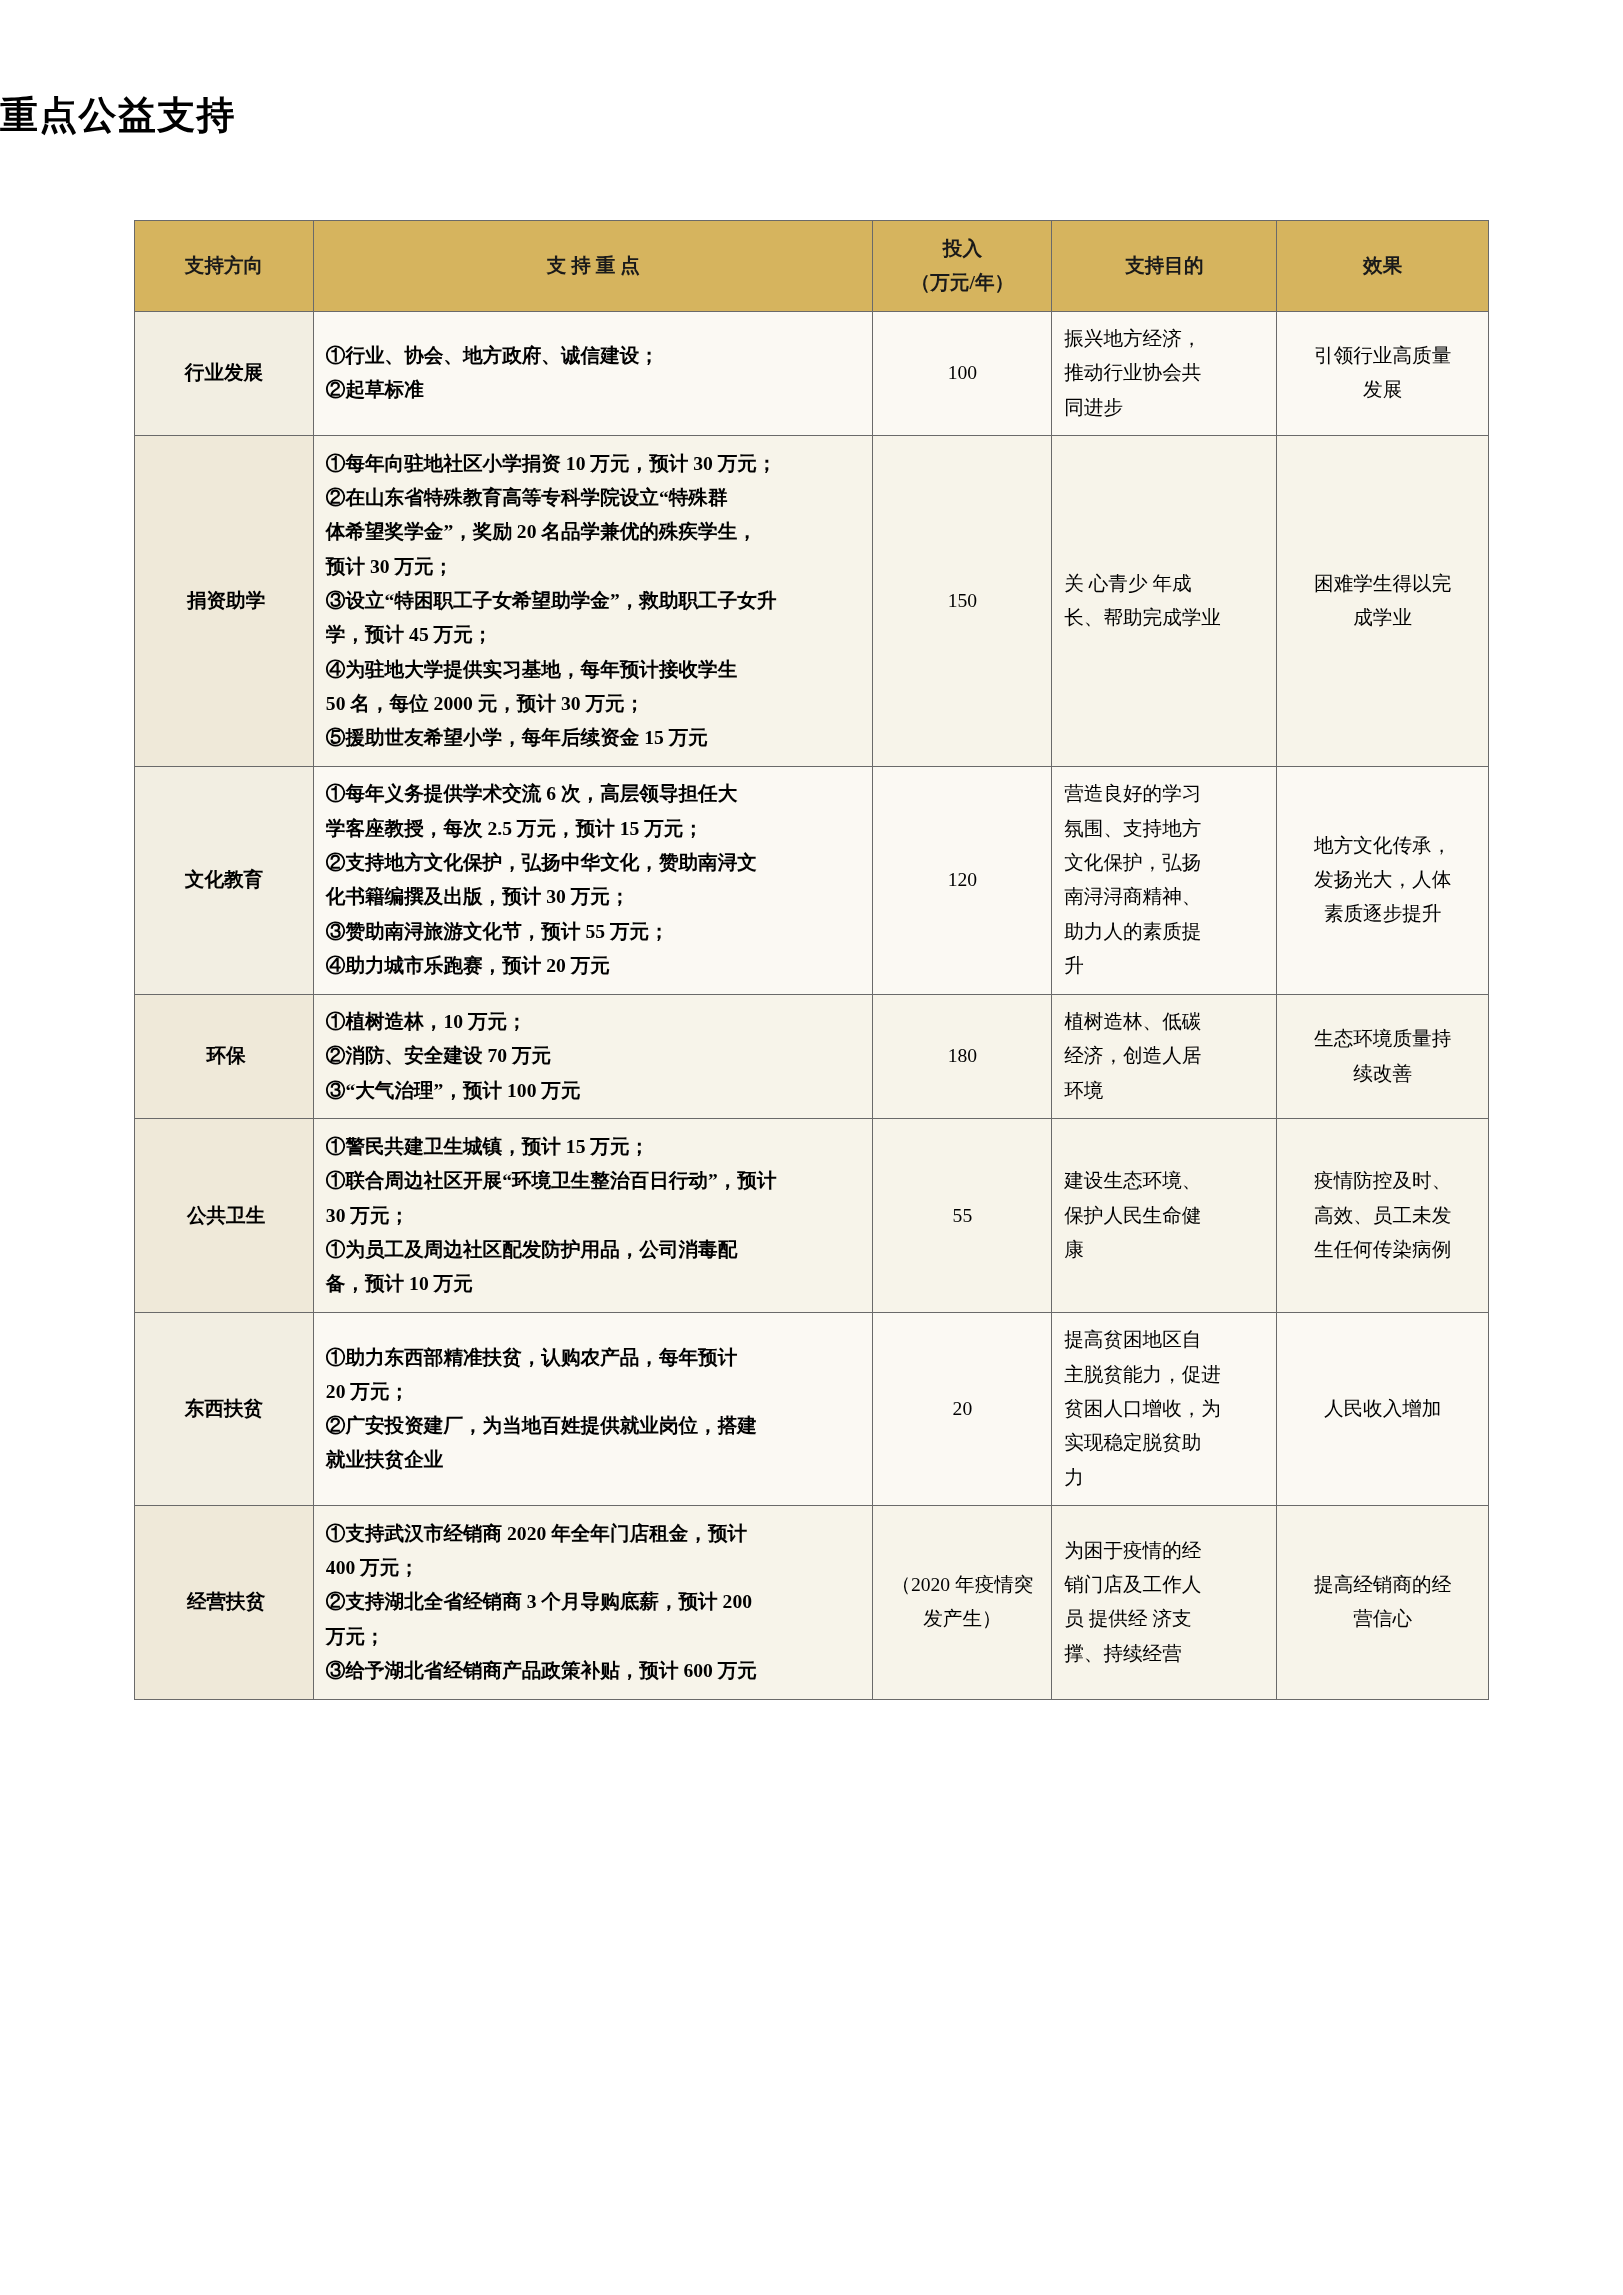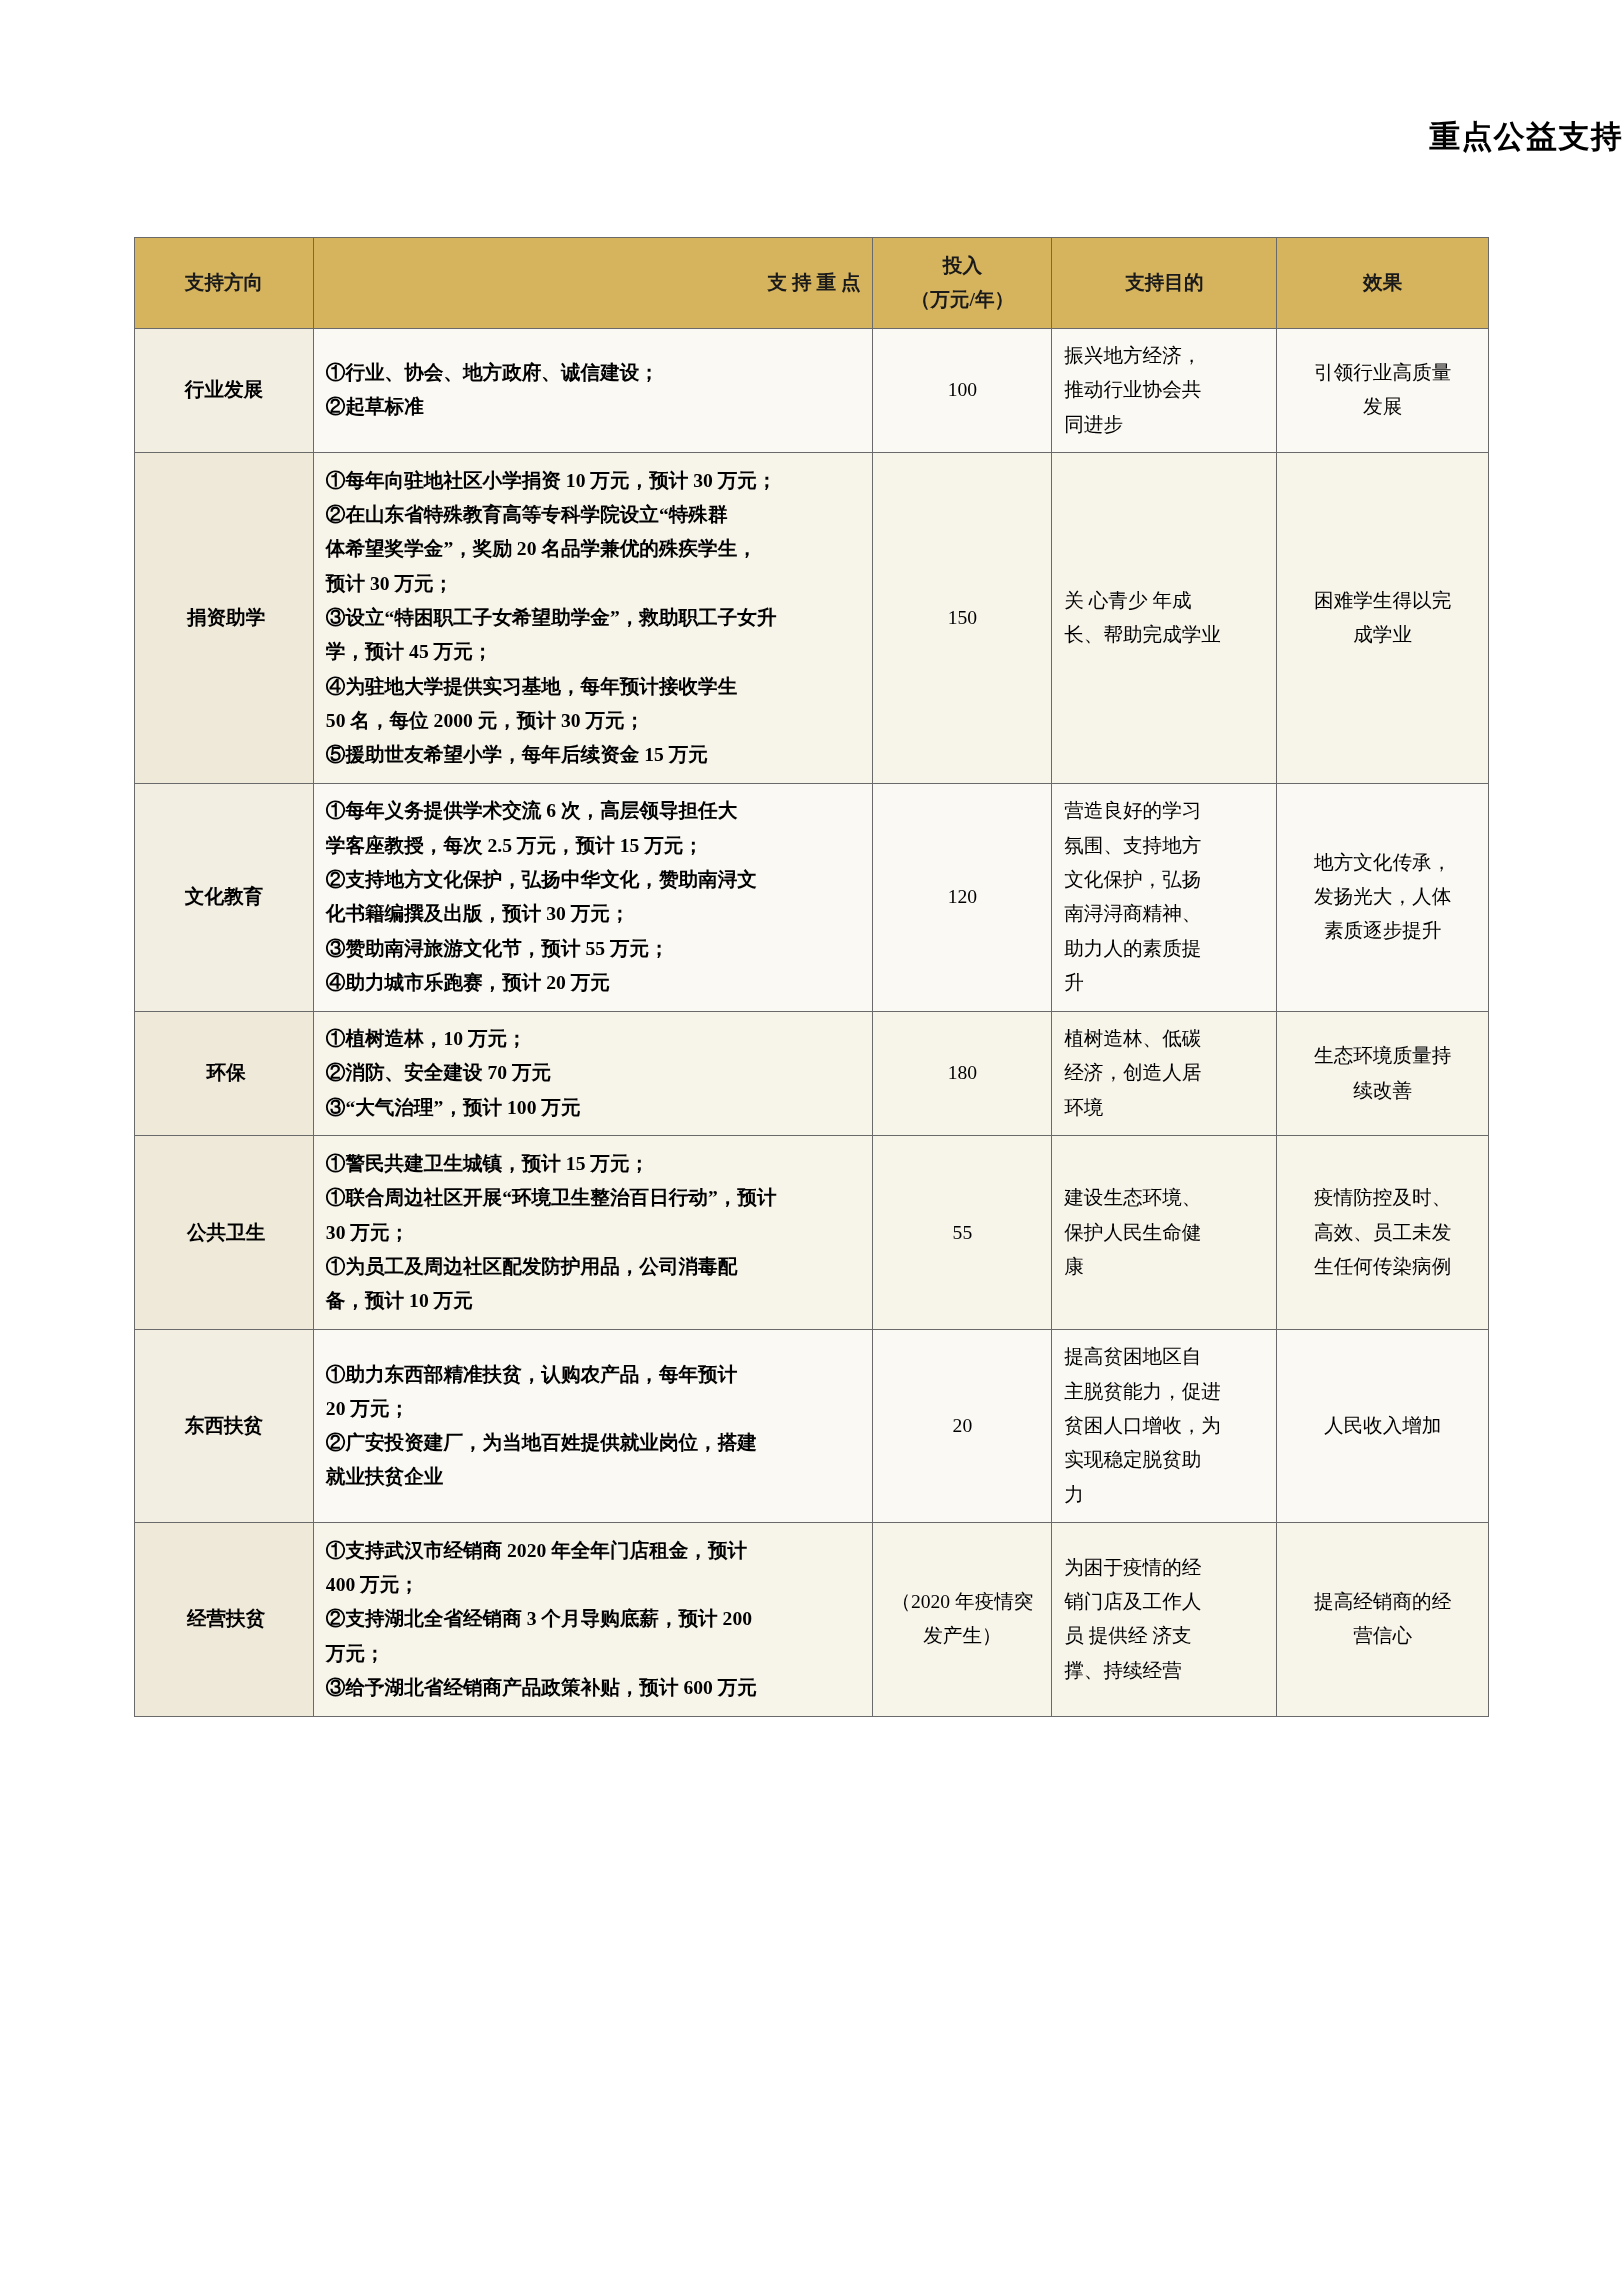--- a/index.html
+++ b/index.html
@@ -15,25 +15,25 @@
     position: relative;
   }
   .page {
     width: 1623px;
     height: 2295px;
     box-sizing: border-box;
     padding: 0;
     position: relative;
   }
   .title {
-    text-align: right;
-    font-size: 31px;
+    text-align: left;
+    font-size: 38px;
     font-weight: bold;
     letter-spacing: 1.3px;
-    margin-top: 116px;
+    margin-top: 90px;
     margin-bottom: 0;
     font-family: "Liberation Serif", "DejaVu Serif", serif;
   }
   .table-wrap {
     margin: 0 auto;
     margin-top: 79px;
     width: 1355px;
   }
   table.main {
     border-collapse: collapse;
@@ -50,21 +50,21 @@
   thead th {
     background: #d6b45e;
     color: #1a1a1a;
     font-weight: bold;
     text-align: center;
     font-size: 21.6px;
     padding: 13px 6.5px;
     line-height: 1.4;
   }
   th.c-dir { width: 151px; }
-  th.c-focus { width: 524px; text-align: right; }
+  th.c-focus { width: 524px; }
   th.c-invest { width: 151px; }
   th.c-purpose { width: 196px; }
   th.c-effect { width: 183px; }
 
   .col-dir {
     text-align: center;
     font-weight: bold;
     font-size: 20px;
     background: #f2eee2;
   }

